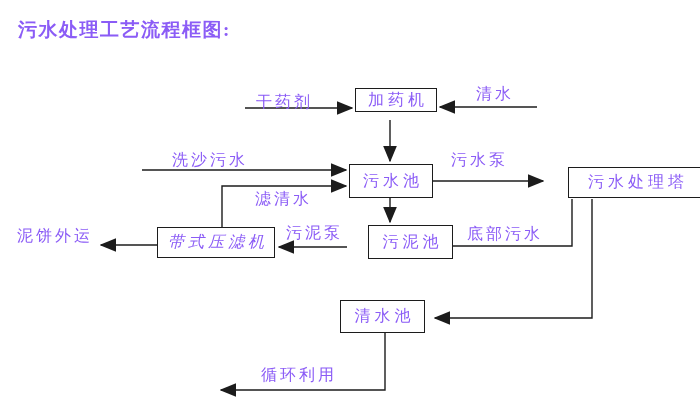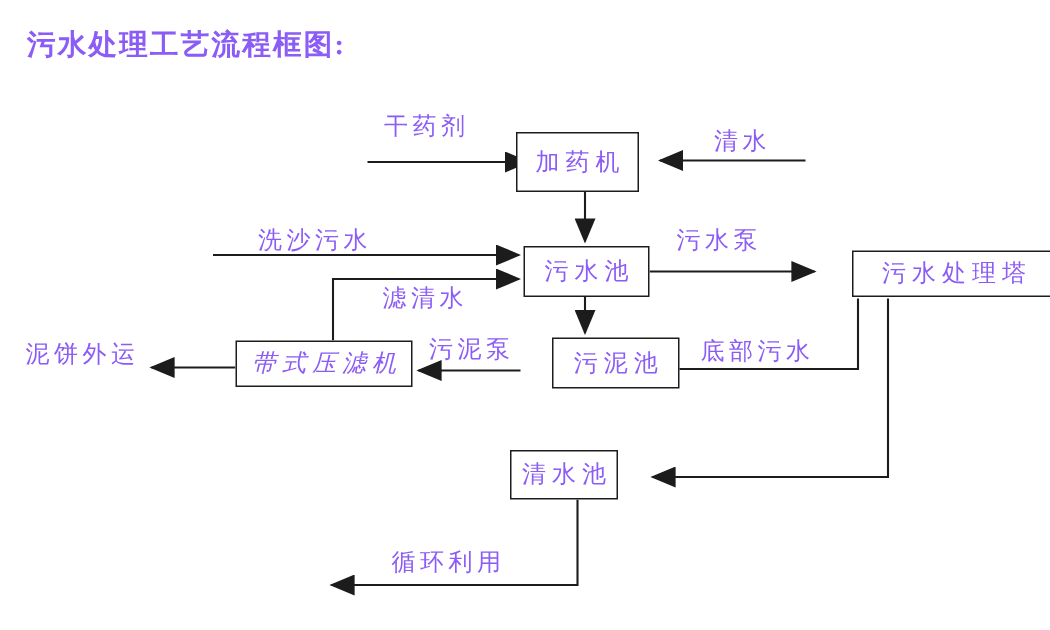--- a/index.html
+++ b/index.html
@@ -26,28 +26,28 @@
     white-space:nowrap;
     padding-left:4px; 
   }
   .edge-label{
     position:absolute;
     font-size:16px;letter-spacing:3px;
     white-space:nowrap;
   }
   #wires{position:absolute;left:0;top:0;}
   
-  #node-dosing        {left:344px;top:88px;width:82px;height:40px;}
+  #node-dosing        {left:355px;top:88px;width:82px;height:24px;}
   #node-sewage-pool   {left:349px;top:164px;width:84px;height:34px;}
   #node-tower         {left:568px;top:167px;width:136px;height:31px;}
   #node-belt-press    {left:157px;top:227px;width:118px;height:31px;font-style:italic;}
   #node-sludge-pool   {left:348px;top:225px;width:85px;height:34px;margin-left:20px;}
-  #node-clean-pool    {left:340px;top:300px;width:72px;height:33px;}
+  #node-clean-pool    {left:340px;top:300px;width:85px;height:33px;}
   
-  #lbl-dry-agent   {left:256px;top:74px;text-align:right;}
+  #lbl-dry-agent   {left:256px;top:92px;text-align:right;}
   #lbl-clean-water {left:476px;top:84px;}
   #lbl-sand-wash   {left:172px;top:150px;}
   #lbl-sewage-pump {left:451px;top:150px;}
   #lbl-filtered    {left:255px;top:189px;}
   #lbl-bottom      {left:467px;top:224px;}
   #lbl-sludge-pump {left:286px;top:223px;}
   #lbl-mud-cake    {left:17px;top:226px;}
   #lbl-recycle     {left:261px;top:365px;}
 </style>
 </head>

